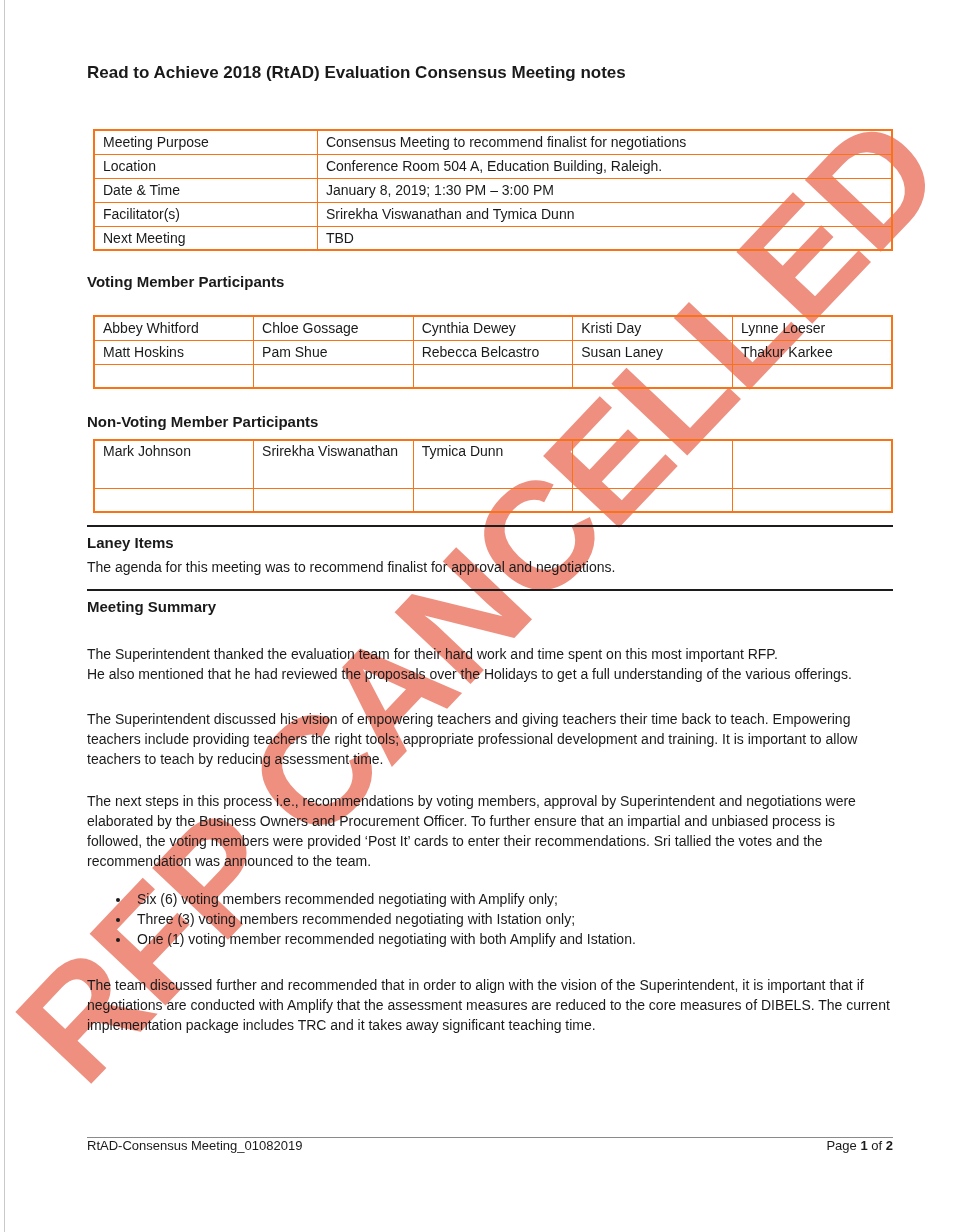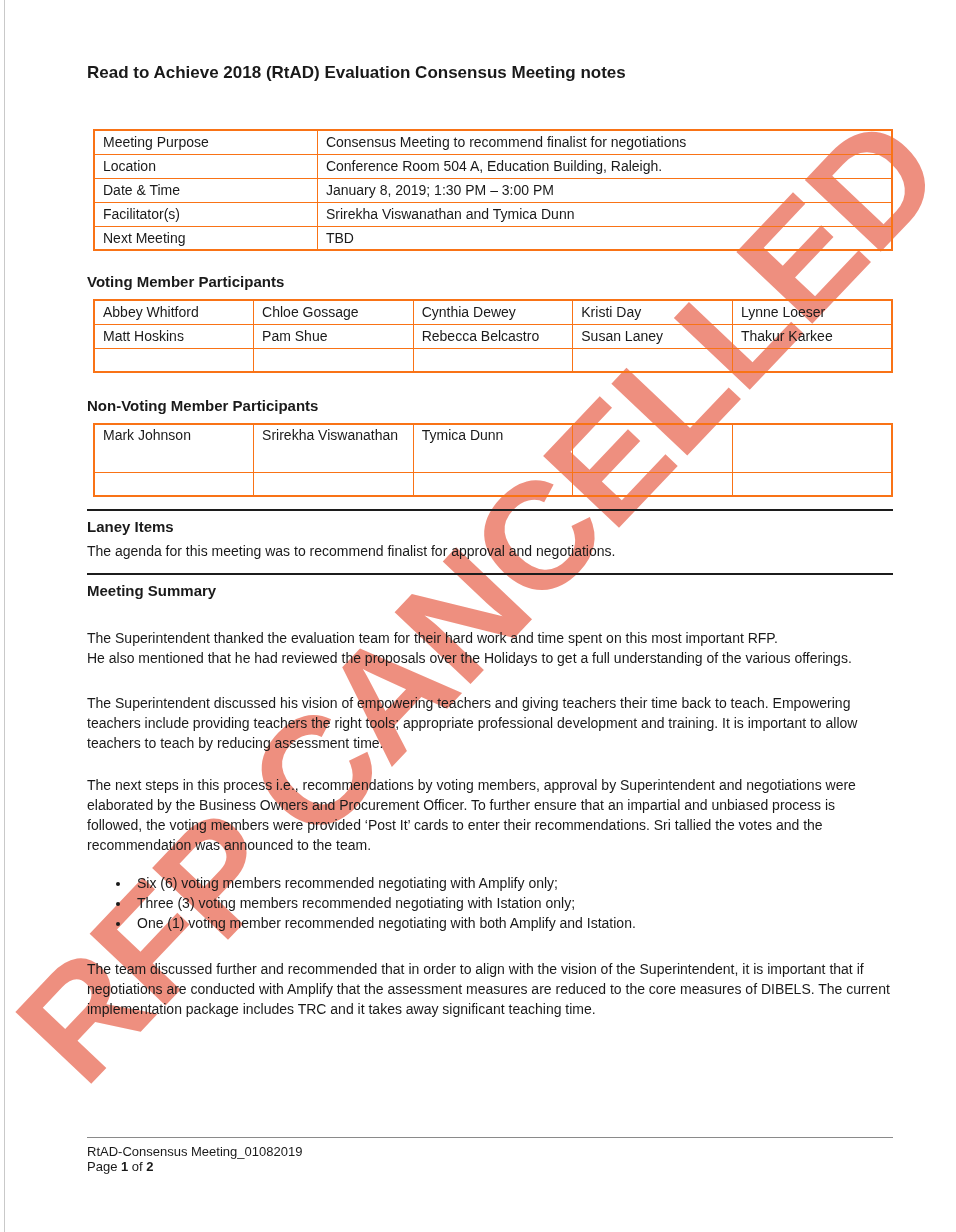--- a/index.html
+++ b/index.html
@@ -67,35 +67,33 @@
   .p4 { margin-top: 22px; }
   .p5 { margin-top: 26px; }
   .vote-list {
     margin-top: 18px;
     margin-left: 26px;
     padding-left: 18px;
     font-size: 14px; line-height: 20px;
   }
   .vote-list li { padding-left: 6px; }
   .voting-heading { margin-top: 22px; }
-  .voting-table { margin-top: 8px; padding-left: 41px; }
+  .voting-table { margin-top: 24px; padding-left: 41px; }
   .nonvoting-heading { margin-top: 24px; }
   .nonvoting-table { margin-top: 8px; }
   .footer {
     position: absolute; left: 87px; width: 806px; top: 1137px;
     z-index: 1;
   }
   .footer-rule {
     border: none; border-top: 1px solid #8a8a8a; height: 0;
   }
   .footer-row {
-    display: flex; 
-    margin-top: 6px;
+    display: flex; justify-content: space-between;
     font-size: 13px;
-    flex-direction: column;
   }
   .footer-page b { font-weight: bold; }
 </style>
 </head>
 <body>
 
 <div class="page-edge"></div>
 
 <div class="watermark" style="color: rgba(225, 62, 35, 0.58);">RFP CANCELLED</div>
 

